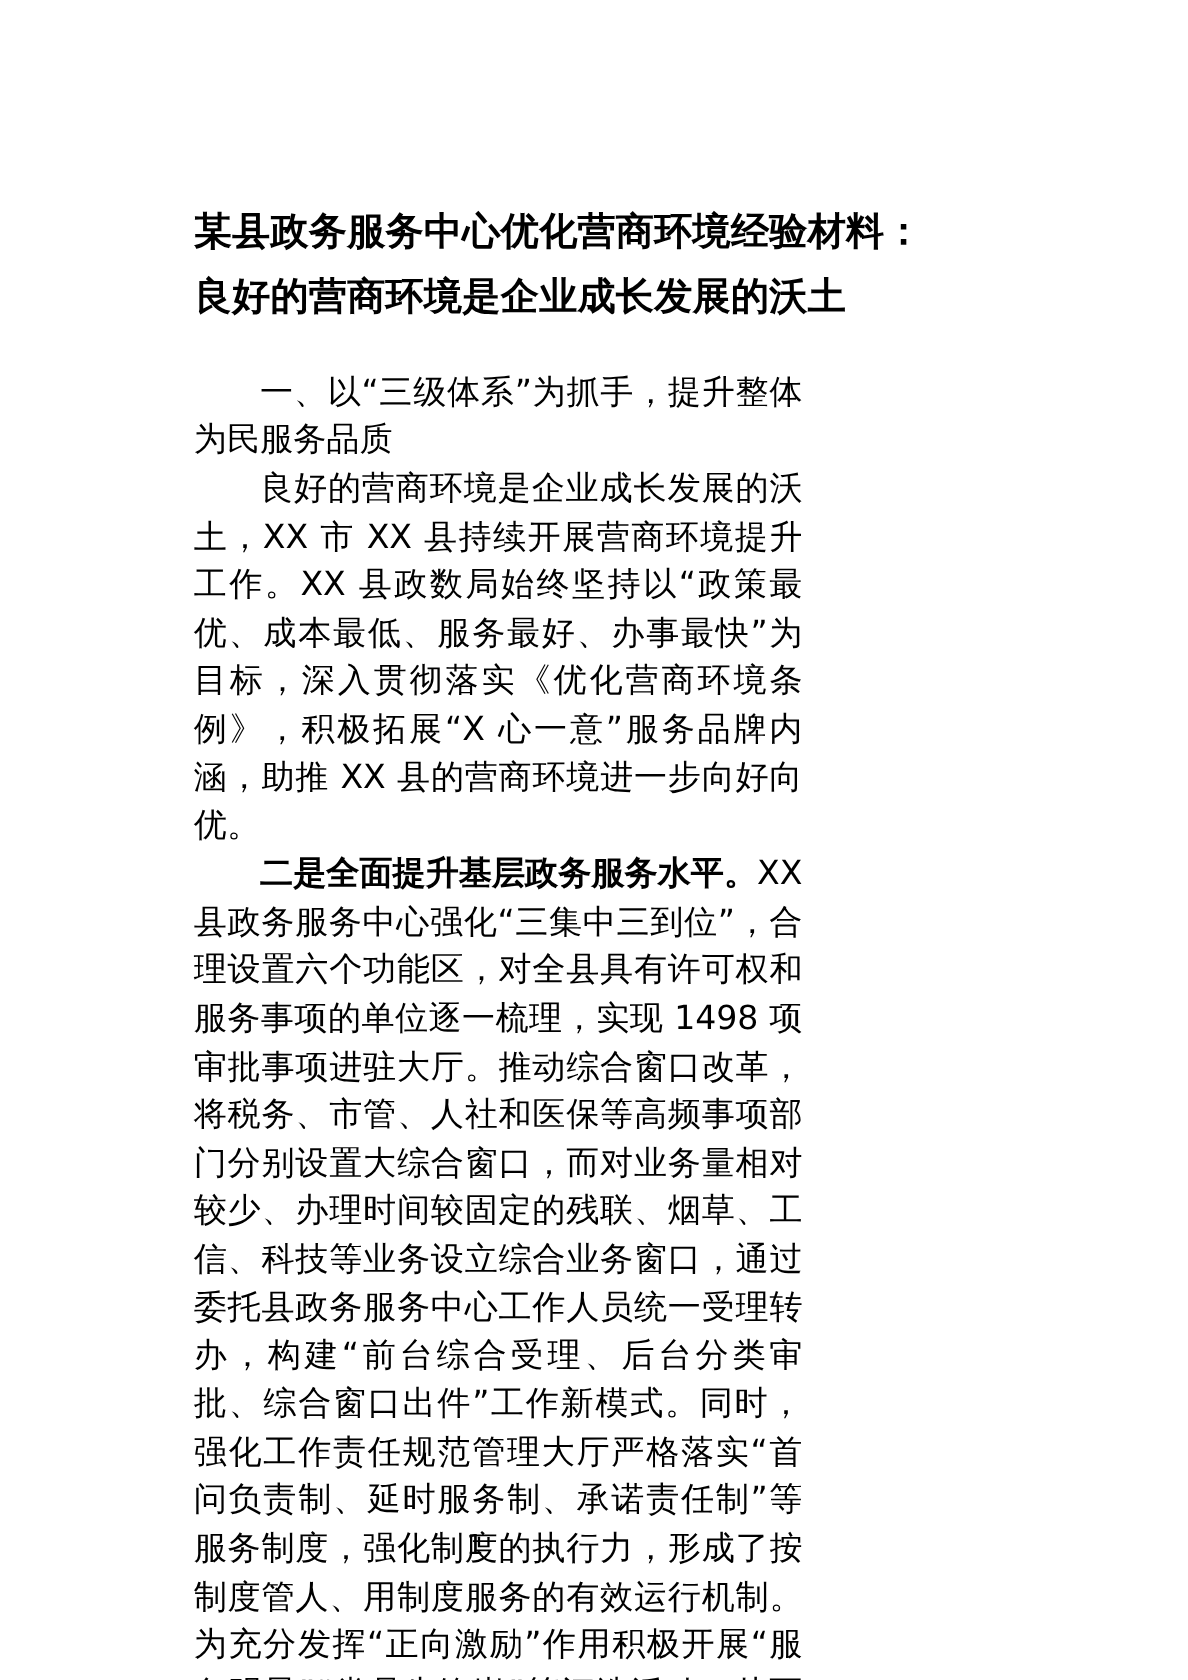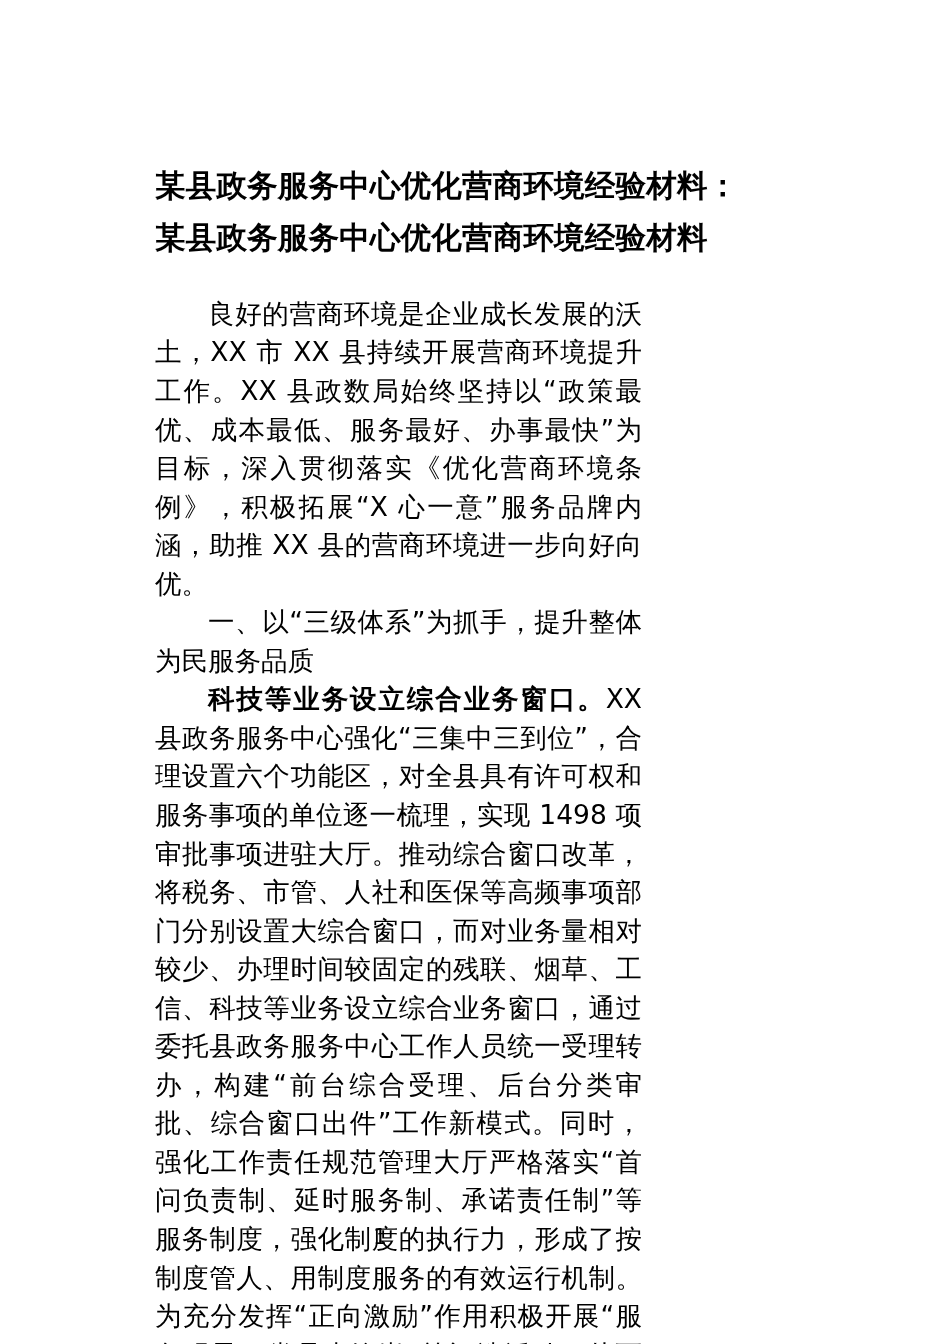--- a/index.html
+++ b/index.html
@@ -61,35 +61,35 @@
     line-height: 1;
   }
 </style>
 </head>
 <body>
 
 <div class="page">
 
   <h1 class="doc-title">
     <span class="line">某县政务服务中心优化营商环境经验材料：</span>
-    <span class="line">某县政务服务中心优化营商环境经验材料</span>
+    <span class="line">良好的营商环境是企业成长发展的沃土</span>
   </h1>
 
   <div class="body-block">
+
+    <p class="para indent">
+      <span>一、以“三级体系”为抓手，提升整体为民服务品质</span>
+    </p>
 
     <p class="para indent">
       <span>良好的营商环境是企业成长发展的沃土，XX 市 XX 县持续开展营商环境提升工作。XX 县政数局始终坚持以“政策最优、成本最低、服务最好、办事最快”为目标，深入贯彻落实《优化营商环境条例》，积极拓展“X 心一意”服务品牌内涵，助推 XX 县的营商环境进一步向好向优。</span>
     </p>
 
     <p class="para indent">
-      <span>一、以“三级体系”为抓手，提升整体为民服务品质</span>
-    </p>
-
-    <p class="para indent">
-      <b class="lead">科技等业务设立综合业务窗口。</b><span>XX 县政务服务中心强化“三集中三到位”，合理设置六个功能区，对全县具有许可权和服务事项的单位逐一梳理，实现 1498 项审批事项进驻大厅。推动综合窗口改革，将税务、市管、人社和医保等高频事项部门分别设置大综合窗口，而对业务量相对较少、办理时间较固定的残联、烟草、工信、科技等业务设立综合业务窗口，通过委托县政务服务中心工作人员统一受理转办，构建“前台综合受理、后台分类审批、综合窗口出件”工作新模式。同时，强化工作责任规范管理大厅严格落实“首问负责制、延时服务制、承诺责任制”等服务制度，强化制度的执行力，形成了按制度管人、用制度服务的有效运行机制。为充分发挥“正向激励”作用积极开展“服务明星”“党员先锋岗”等评选活动，从而激发窗口人员创先争优的动力。</span>
+      <b class="lead">二是全面提升基层政务服务水平。</b><span>XX 县政务服务中心强化“三集中三到位”，合理设置六个功能区，对全县具有许可权和服务事项的单位逐一梳理，实现 1498 项审批事项进驻大厅。推动综合窗口改革，将税务、市管、人社和医保等高频事项部门分别设置大综合窗口，而对业务量相对较少、办理时间较固定的残联、烟草、工信、科技等业务设立综合业务窗口，通过委托县政务服务中心工作人员统一受理转办，构建“前台综合受理、后台分类审批、综合窗口出件”工作新模式。同时，强化工作责任规范管理大厅严格落实“首问负责制、延时服务制、承诺责任制”等服务制度，强化制度的执行力，形成了按制度管人、用制度服务的有效运行机制。为充分发挥“正向激励”作用积极开展“服务明星”“党员先锋岗”等评选活动，从而激发窗口人员创先争优的动力。</span>
     </p>
 
 
   </div>
 
   <div class="page-number">1</div>
 
 </div>
 
 </body></html>

